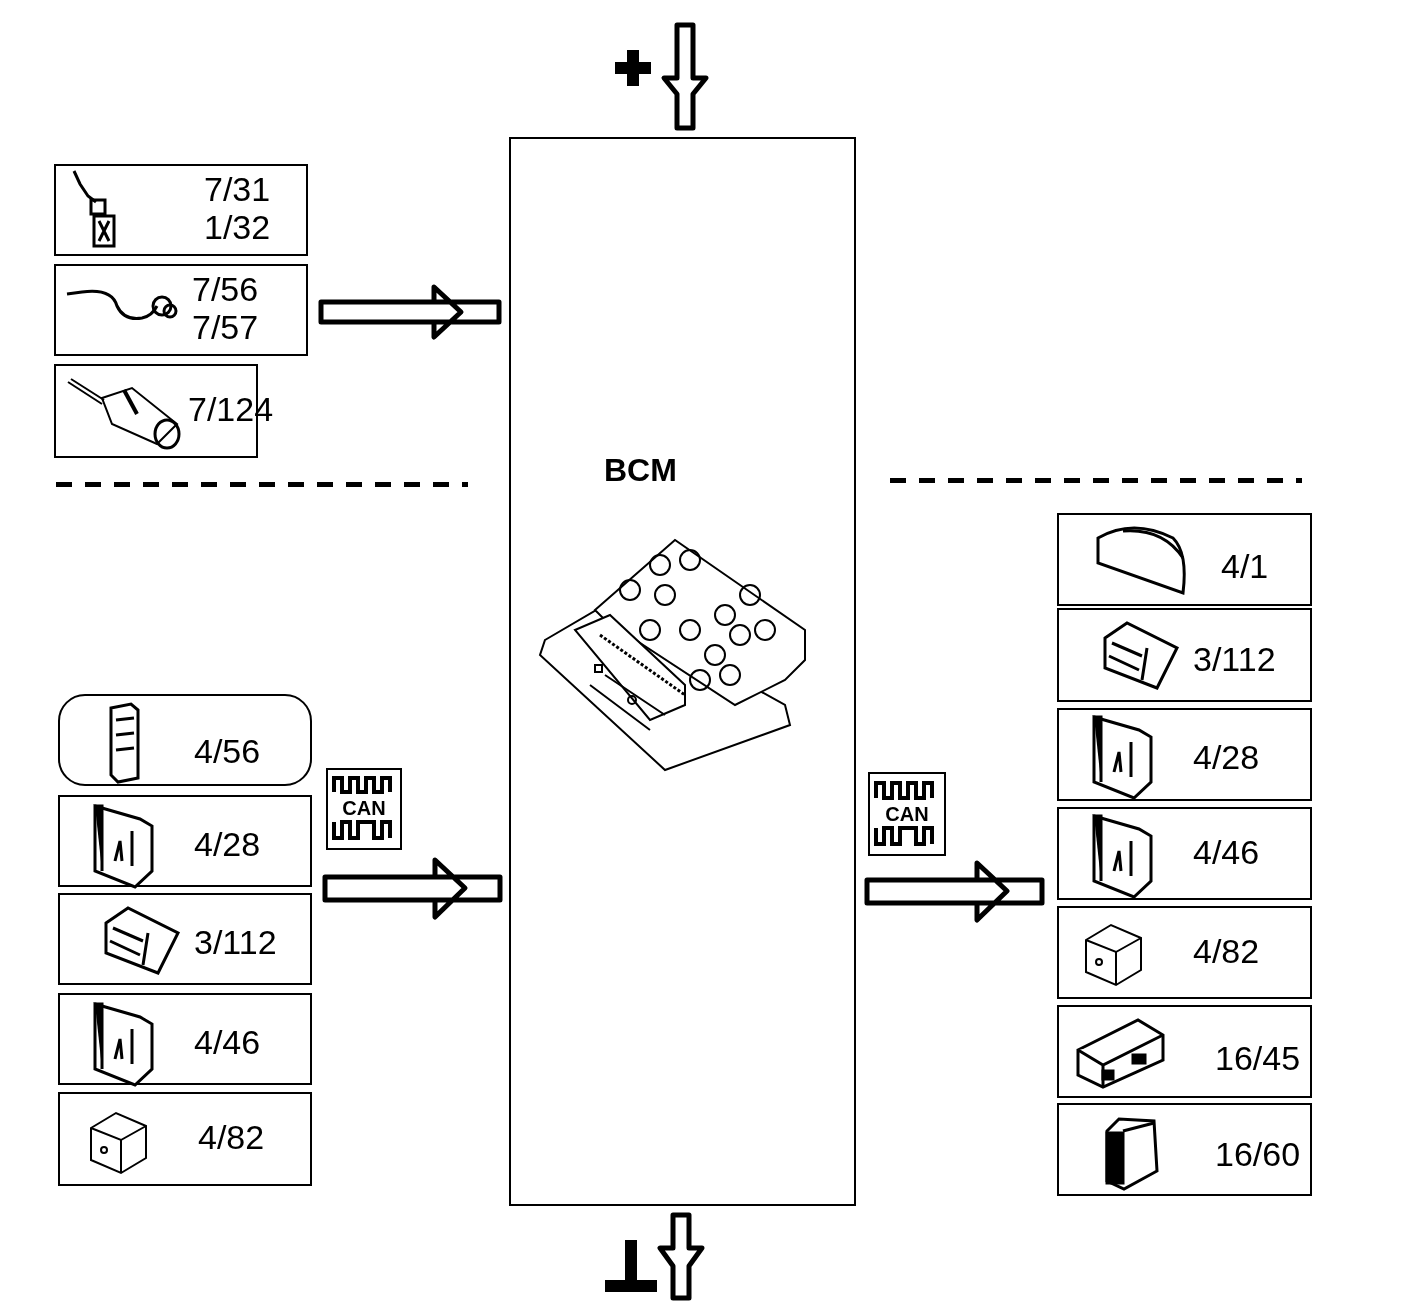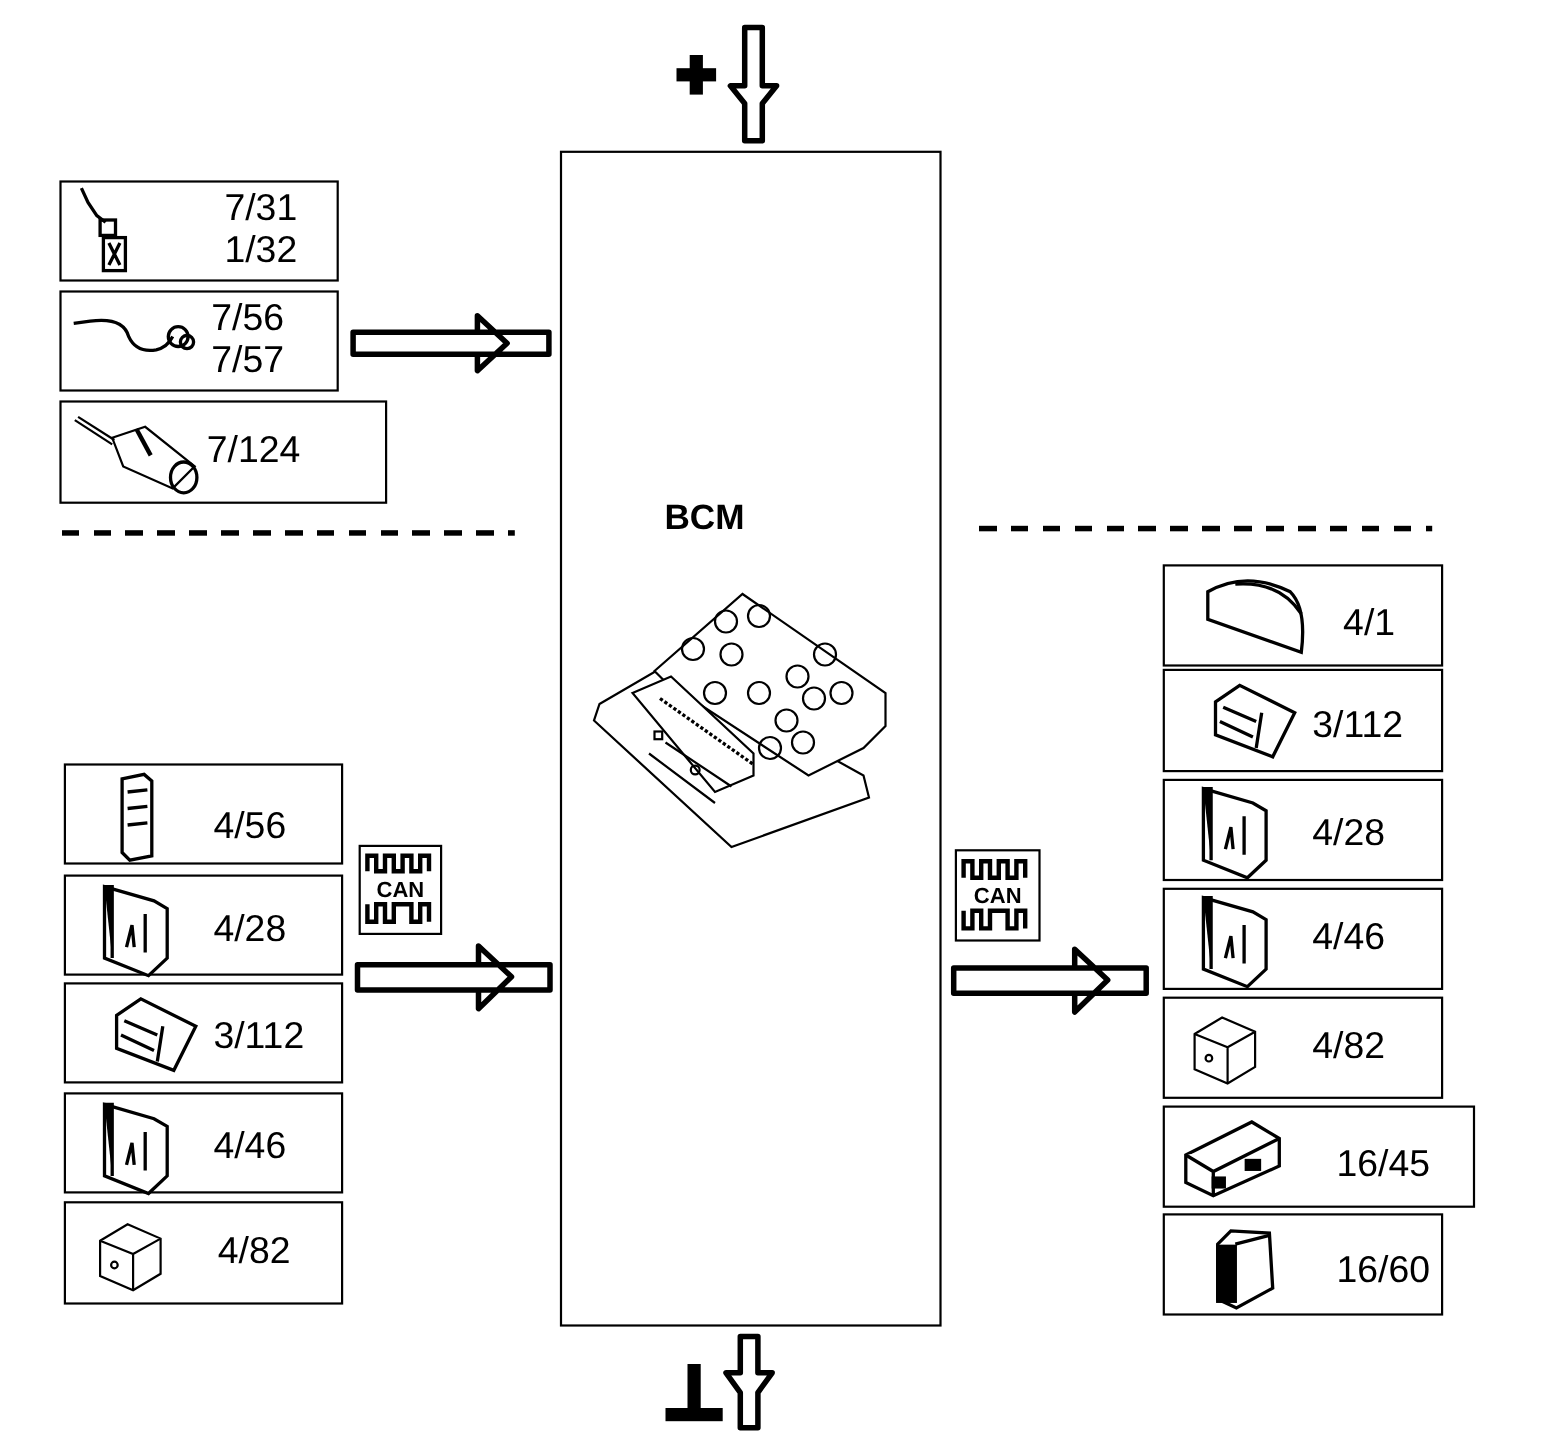--- a/index.html
+++ b/index.html
@@ -91,21 +91,21 @@
       <circle cx="100" cy="30" r="9"></circle>
           <circle cx="108" cy="35" r="6"></circle>
     </g>
       </svg>
   </div>
   <div class="label two" style="left:136px;top:4px;">
     <div>7/56</div>
       <div>7/57</div>
   </div>
 </div>
-<div class="box" style="left:54px;top:364px;width:298px;height:94px;">
+<div class="box" style="left:54px;top:364px;width:204px;height:94px;">
   <div class="icon" style="left:6px;top:8px;">
     <svg width="130" height="80">
         <g fill="none" stroke="#000" stroke-width="2">
       <path d="M6 8 L40 30"></path>
           <path d="M9 5 L42 26"></path>
       <path d="M40 24 L70 14 L115 50 L95 70 L50 50 Z"></path>
       <ellipse cx="105" cy="60" rx="12" ry="14" stroke-width="3"></ellipse>
       <path d="M62 16 L75 40" stroke-width="4"></path>
     </g>
       </svg>
@@ -116,21 +116,21 @@
 <div class="abs" style="left:316px;top:282px;">
   <svg width="190" height="60">
       <path d="M5 20 L118 20 L118 5 L145 30 L118 55 L118 40 L5 40 Z M118 20 L183 20 L183 40 L118 40" fill="#fff" stroke="#000" stroke-width="5" stroke-linejoin="round"></path>
     </svg>
 </div>
 
 <div class="dash" style="left:56px;top:482px;width:412px;"></div>
 <div class="dash" style="left:890px;top:478px;width:412px;"></div>
 
 <div>
-  <div class="box" style="left:58px;top:694px;width:254px;height:92px;">
+  <div class="box" style="left:58px;top:694px;width:254px;height:92px;border-radius:27px;">
     <div class="icon" style="left:46px;top:4px;">
       <svg width="40" height="85">
           <g fill="#fff" stroke="#000" stroke-width="3">
             <path d="M5 8 L25 4 L32 10 L32 78 L12 82 L5 75 Z"></path>
             <path d="M10 20 L28 18 M10 35 L28 33 M10 50 L28 48"></path>
           </g>
         </svg>
     </div>
     <div class="label" style="left:134px;top:36px;">4/56</div>
   </div>
@@ -263,21 +263,21 @@
       <svg width="75" height="70">
           <g fill="#fff" stroke="#000" stroke-width="2">
             <path d="M5 20 L30 5 L60 18 L60 50 L35 65 L5 52 Z"></path>
             <path d="M5 20 L35 32 L60 18 M35 32 L35 65"></path>
             <circle cx="18" cy="42" r="3"></circle>
           </g>
         </svg>
     </div>
     <div class="label" style="left:134px;top:24px;">4/82</div>
   </div>
-  <div class="box" style="left:1057px;top:1005px;width:284px;height:93px;">
+  <div class="box" style="left:1057px;top:1005px;width:255px;height:93px;">
     <div class="icon" style="left:14px;top:8px;">
       <svg width="100" height="80">
           <g fill="#fff" stroke="#000" stroke-width="3">
             <path d="M5 35 L65 5 L90 20 L90 45 L30 72 L5 60 Z"></path>
             <path d="M5 35 L30 50 L90 20 M30 50 L30 72"></path>
             <rect x="30" y="56" width="10" height="8" fill="#000"></rect>
             <rect x="60" y="40" width="12" height="8" fill="#000"></rect>
           </g>
         </svg>
     </div>

